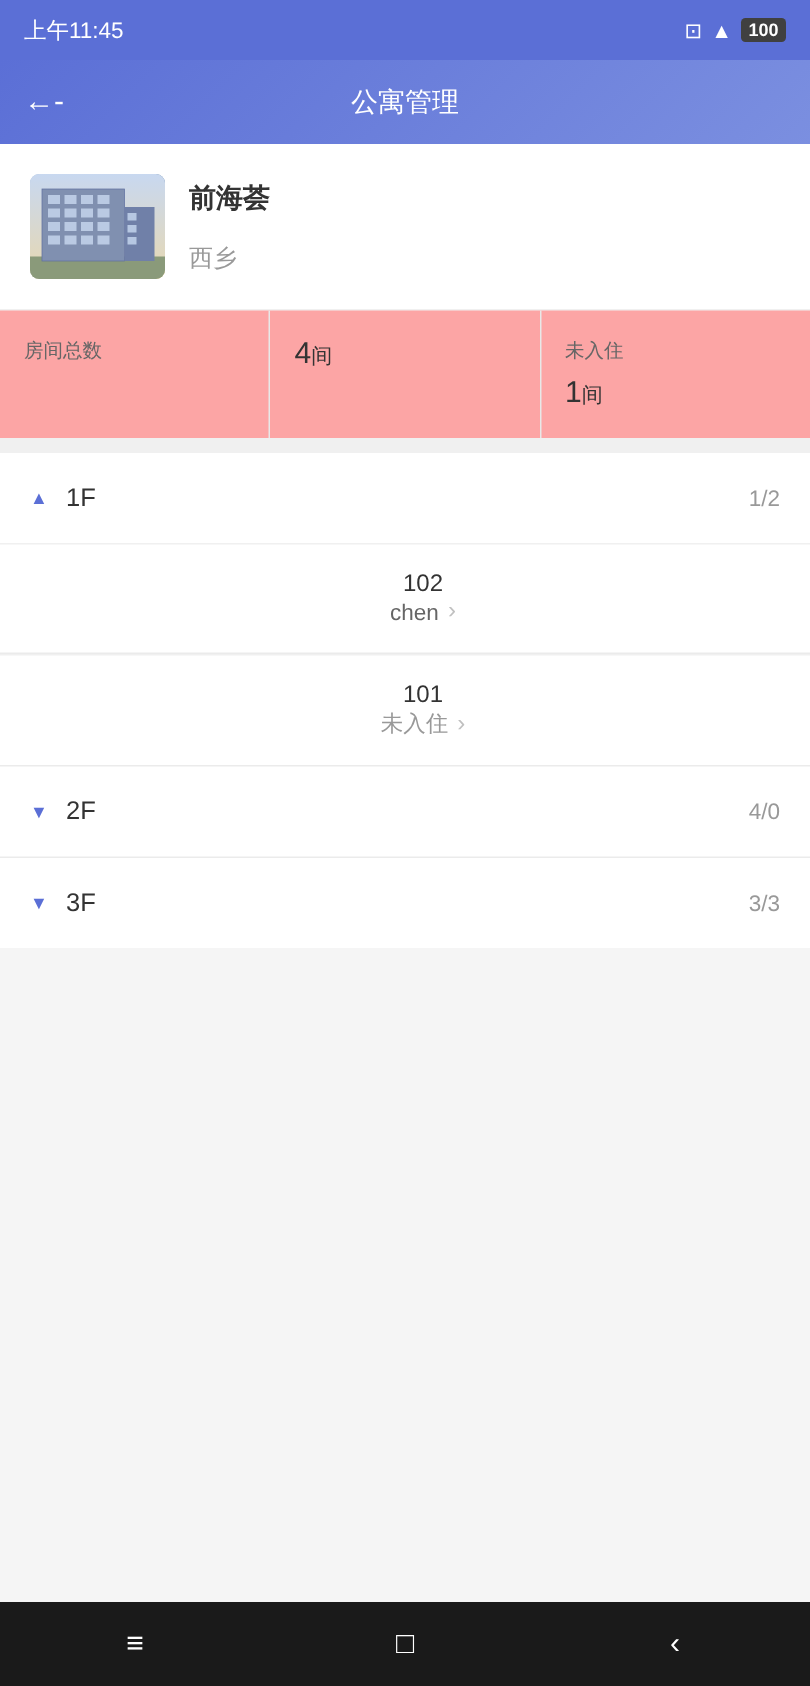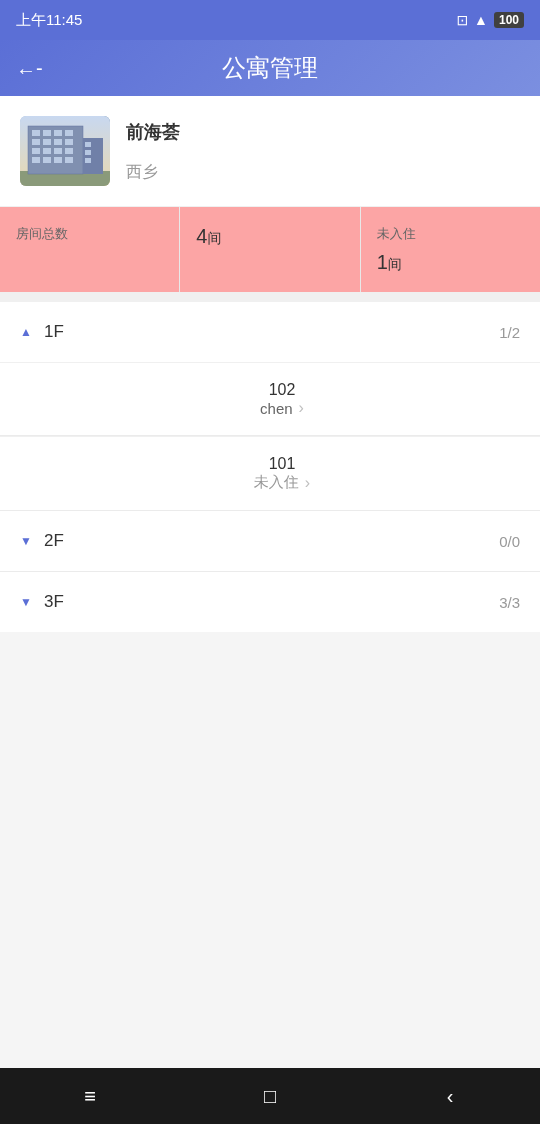--- a/index.html
+++ b/index.html
@@ -60,21 +60,21 @@
       left: 16px;
       color: white;
       font-size: 20px;
       cursor: pointer;
       display: flex;
       align-items: center;
       gap: 2px;
     }
     .header-title {
       color: white;
-      font-size: 24px;
+      font-size: 18px;
       font-weight: 500;
     }
 
     
     .property-card {
       background: white;
       padding: 20px 20px;
       display: flex;
       align-items: center;
       gap: 16px;
@@ -345,21 +345,21 @@
     </div>
   </div>
 
   <div class="floor-separator"></div>
 
   <div class="floor-header">
     <div class="floor-left">
       <span class="floor-chevron">▼</span>
       <span class="floor-label">2F</span>
     </div>
-    <span class="floor-ratio">0/0</span>
+    <span class="floor-ratio">4/0</span>
   </div>
 
   <div class="floor-separator"></div>
 
   <div class="floor-header">
     <div class="floor-left">
       <span class="floor-chevron">▼</span>
       <span class="floor-label">3F</span>
     </div>
     <span class="floor-ratio">3/3</span>

